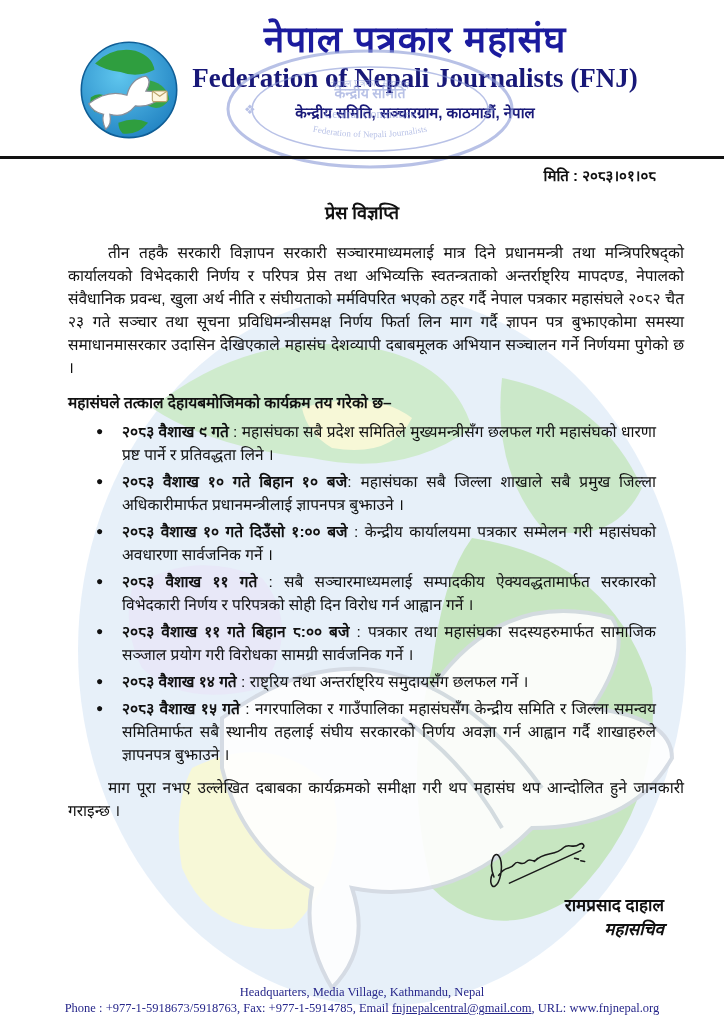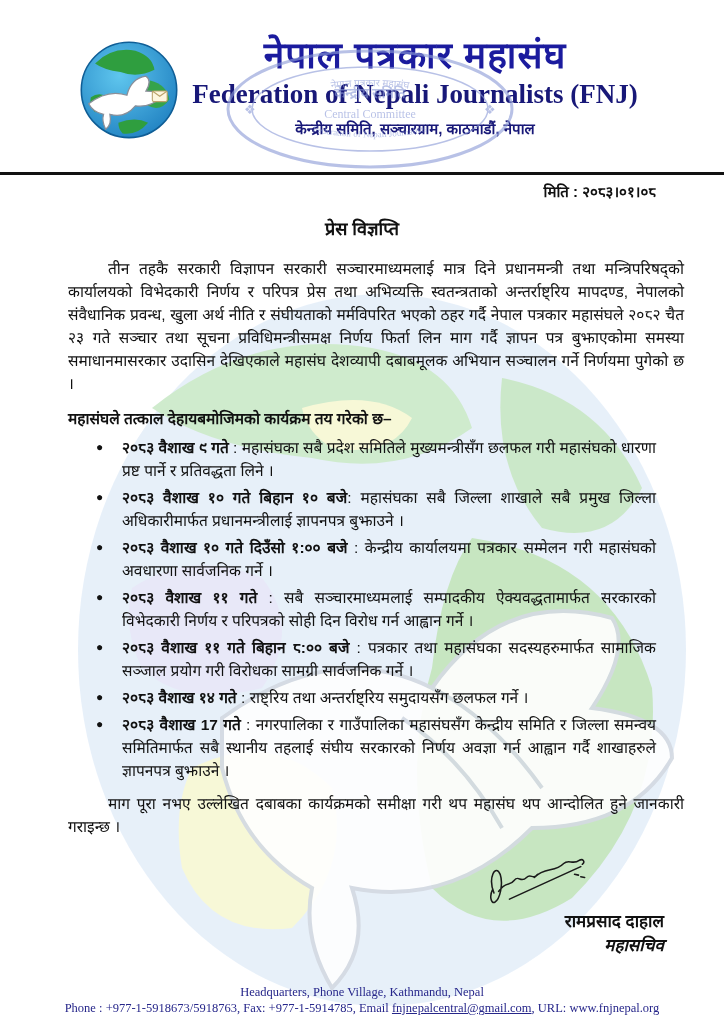--- a/index.html
+++ b/index.html
@@ -5,21 +5,21 @@
   html,body{margin:0;padding:0;background:#e8e8e8;}
   .page{
     position:relative;width:724px;height:1024px;margin:0 auto;
     background:#ffffff;overflow:hidden;
     font-family:"Liberation Sans","DejaVu Sans",sans-serif;
     color:#111;
   }
   
   .watermark{position:absolute;left:72px;top:288px;width:620px;height:724px;opacity:.42;pointer-events:none;z-index:0;}
   
-  .header{position:relative;z-index:2;padding-top:34px;height:138px;}
+  .header{position:relative;z-index:2;padding-top:18px;height:138px;}
   .logo{position:absolute;left:76px;top:38px;width:106px;height:106px;}
   .head-text{margin-left:150px;width:530px;text-align:center;}
   .org-np{font-size:37px;font-weight:bold;color:#1b1b9e;line-height:44px;letter-spacing:1px;}
   .org-en{font-family:"Liberation Serif","DejaVu Serif",serif;font-size:27px;font-weight:bold;color:#181878;line-height:33px;}
   .addr{font-size:15px;font-weight:bold;color:#181878;line-height:20px;margin-top:8px;}
   .stamp{position:absolute;left:220px;top:46px;width:300px;height:130px;opacity:.62;pointer-events:none;}
   .rule{position:relative;z-index:2;height:3px;background:#111;margin-top:0;}
   
   .content{position:relative;z-index:1;}
   .date-line{margin:6px 68px 0 0;text-align:right;font-size:15px;font-weight:bold;line-height:22px;}
@@ -121,37 +121,37 @@
 
     <p class="list-head">महासंघले तत्काल देहायबमोजिमको कार्यक्रम तय गरेको छ–</p>
 
     <ul class="bullets">
       <li><span class="dot">●</span><span class="lead">२०८३ वैशाख ९ गते</span><span> : </span><span>महासंघका सबै प्रदेश समितिले मुख्यमन्त्रीसँग छलफल गरी महासंघको धारणा प्रष्ट पार्ने र प्रतिवद्धता लिने ।</span></li>
       <li><span class="dot">●</span><span class="lead">२०८३ वैशाख १० गते बिहान १० बजे</span><span>: </span><span>महासंघका सबै जिल्ला शाखाले सबै प्रमुख जिल्ला अधिकारीमार्फत प्रधानमन्त्रीलाई ज्ञापनपत्र बुझाउने ।</span></li>
       <li><span class="dot">●</span><span class="lead">२०८३ वैशाख १० गते दिउँसो १:०० बजे</span><span> : </span><span>केन्द्रीय कार्यालयमा पत्रकार सम्मेलन गरी महासंघको अवधारणा सार्वजनिक गर्ने ।</span></li>
       <li><span class="dot">●</span><span class="lead">२०८३ वैशाख ११ गते</span><span> : </span><span>सबै सञ्चारमाध्यमलाई सम्पादकीय ऐक्यवद्धतामार्फत सरकारको विभेदकारी निर्णय र परिपत्रको सोही दिन विरोध गर्न आह्वान गर्ने ।</span></li>
       <li><span class="dot">●</span><span class="lead">२०८३ वैशाख ११ गते बिहान ८:०० बजे</span><span> : </span><span>पत्रकार तथा महासंघका सदस्यहरुमार्फत सामाजिक सञ्जाल प्रयोग गरी विरोधका सामग्री सार्वजनिक गर्ने ।</span></li>
       <li><span class="dot">●</span><span class="lead">२०८३ वैशाख १४ गते</span><span> : </span><span>राष्ट्रिय तथा अन्तर्राष्ट्रिय समुदायसँग छलफल गर्ने ।</span></li>
-      <li><span class="dot">●</span><span class="lead">२०८३ वैशाख 17 गते</span><span> : </span><span>नगरपालिका र गाउँपालिका महासंघसँग केन्द्रीय समिति र जिल्ला समन्वय समितिमार्फत सबै स्थानीय तहलाई संघीय सरकारको निर्णय अवज्ञा गर्न आह्वान गर्दै शाखाहरुले ज्ञापनपत्र बुझाउने ।</span></li>
+      <li><span class="dot">●</span><span class="lead">२०८३ वैशाख १५ गते</span><span> : </span><span>नगरपालिका र गाउँपालिका महासंघसँग केन्द्रीय समिति र जिल्ला समन्वय समितिमार्फत सबै स्थानीय तहलाई संघीय सरकारको निर्णय अवज्ञा गर्न आह्वान गर्दै शाखाहरुले ज्ञापनपत्र बुझाउने ।</span></li>
     </ul>
 
     <p class="para indent closing">माग पूरा नभए उल्लेखित दबाबका कार्यक्रमको समीक्षा गरी थप महासंघ थप आन्दोलित हुने जानकारी गराइन्छ ।</p>
 
     <div class="sig-block">
       <svg class="sig-scribble" viewBox="0 0 170 80" xmlns="http://www.w3.org/2000/svg">
         <path d="M14 58 C6 38 16 20 22 34 C26 46 22 66 15 70 C10 72 8 62 12 54
                  M20 56 C30 42 34 50 40 42 C46 34 48 46 56 38 C62 32 64 42 70 34
                  M66 38 C80 24 92 32 104 20 C110 14 116 22 124 16
                  M34 66 L126 24
                  M118 34 l5 1 M126 37 l5 1
                  M124 16 C129 13 132 18 128 21" stroke="#1a1a1a" stroke-width="2" fill="none" stroke-linecap="round"></path>
       </svg>
       <div class="sig-name">रामप्रसाद दाहाल</div>
       <div class="sig-pos">महासचिव</div>
     </div>
   </div>
 
   <div class="footer">
-    <div>Headquarters, Phone Village, Kathmandu, Nepal</div>
+    <div>Headquarters, Media Village, Kathmandu, Nepal</div>
     <div><span>Phone : +977-1-5918673/5918763, Fax: +977-1-5914785, Email  </span><span class="email">fnjnepalcentral@gmail.com</span><span>, URL: www.fnjnepal.org</span></div>
   </div>
 
 </div>
 
 </body></html>

